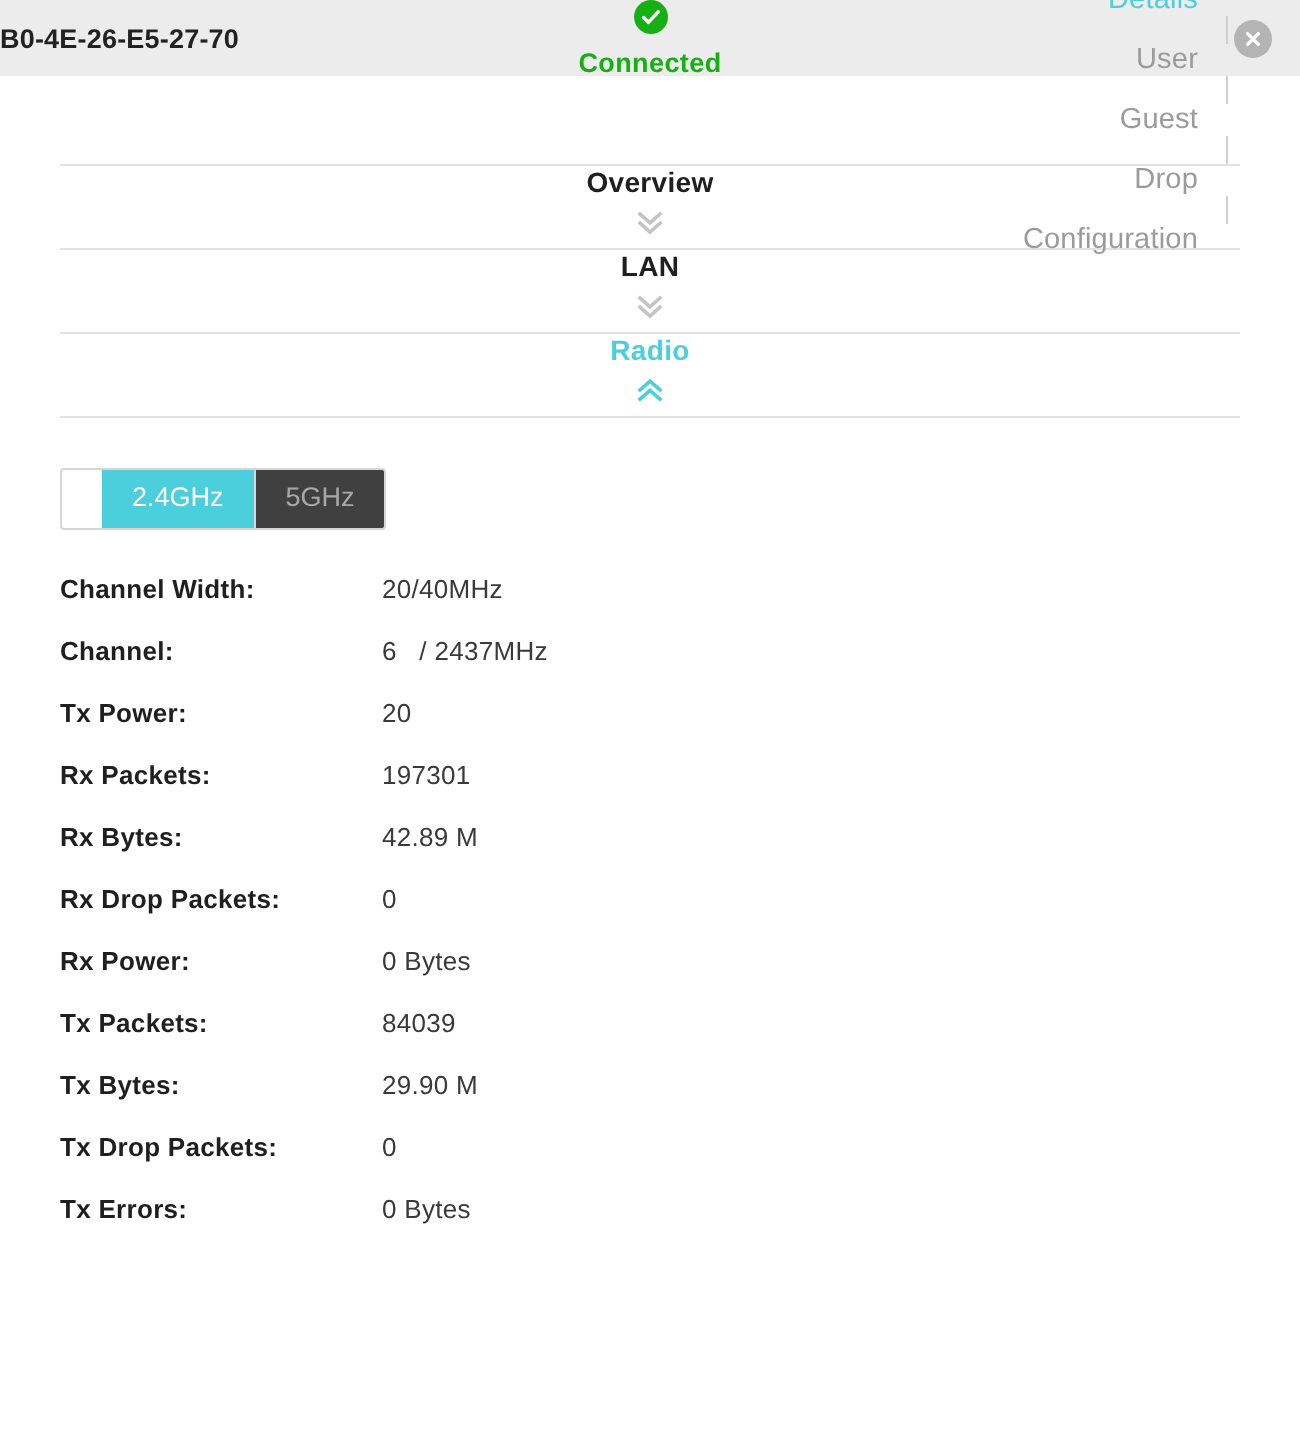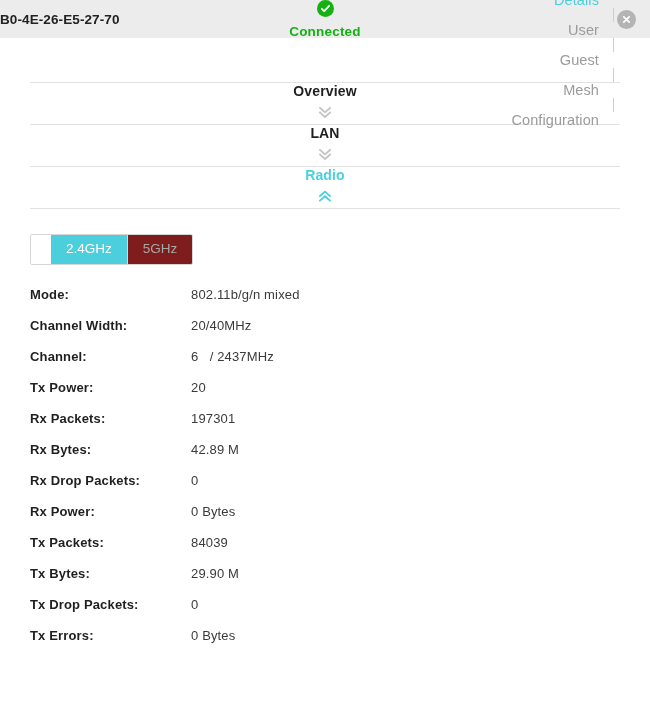--- a/index.html
+++ b/index.html
@@ -150,21 +150,21 @@
     display: inline-flex;
     border: 1px solid #d6d6d6;
     border-radius: 2px;
     overflow: hidden;
     padding-left: 20px;
   }
   .band {
     font-size: 13.5px;
     padding: 7px 15px 8px 15px;
     color: #a8a8a8;
-    background: #7f1d1d;
+    background: #404040;
     cursor: pointer;
     line-height: 1;
     white-space: nowrap;
   }
   .band.active {
     background: #4ccfdc;
     color: #ffffff;
   }
   .band + .band { border-left: 1px solid #d6d6d6; }
 
@@ -221,21 +221,21 @@
 
   
   <div class="tabbar">
     <div class="tabs">
       <span class="tab active">Details</span>
       <span class="tab-sep"></span>
       <span class="tab">User</span>
       <span class="tab-sep"></span>
       <span class="tab">Guest</span>
       <span class="tab-sep"></span>
-      <span class="tab">Mesh</span>
+      <span class="tab">Drop</span>
       <span class="tab-sep"></span>
       <span class="tab">Configuration</span>
     </div>
   </div>
   <div class="hr"></div>
 
   
   <div class="acc-row">
     <span class="acc-title">Overview</span>
     <span class="chev">
@@ -270,24 +270,20 @@
 
   
   <div class="band-wrap">
     <span class="band active">2.4GHz</span>
     <span class="band">5GHz</span>
   </div>
 
   
   <div class="details">
 
-    <div class="drow">
-      <span class="dlabel">Mode:</span>
-      <span class="dvalue">802.11b/g/n mixed</span>
-    </div>
 
     <div class="drow">
       <span class="dlabel">Channel Width:</span>
       <span class="dvalue">20/40MHz</span>
     </div>
 
     <div class="drow">
       <span class="dlabel">Channel:</span>
       <span class="dvalue">6   / 2437MHz</span>
     </div>

